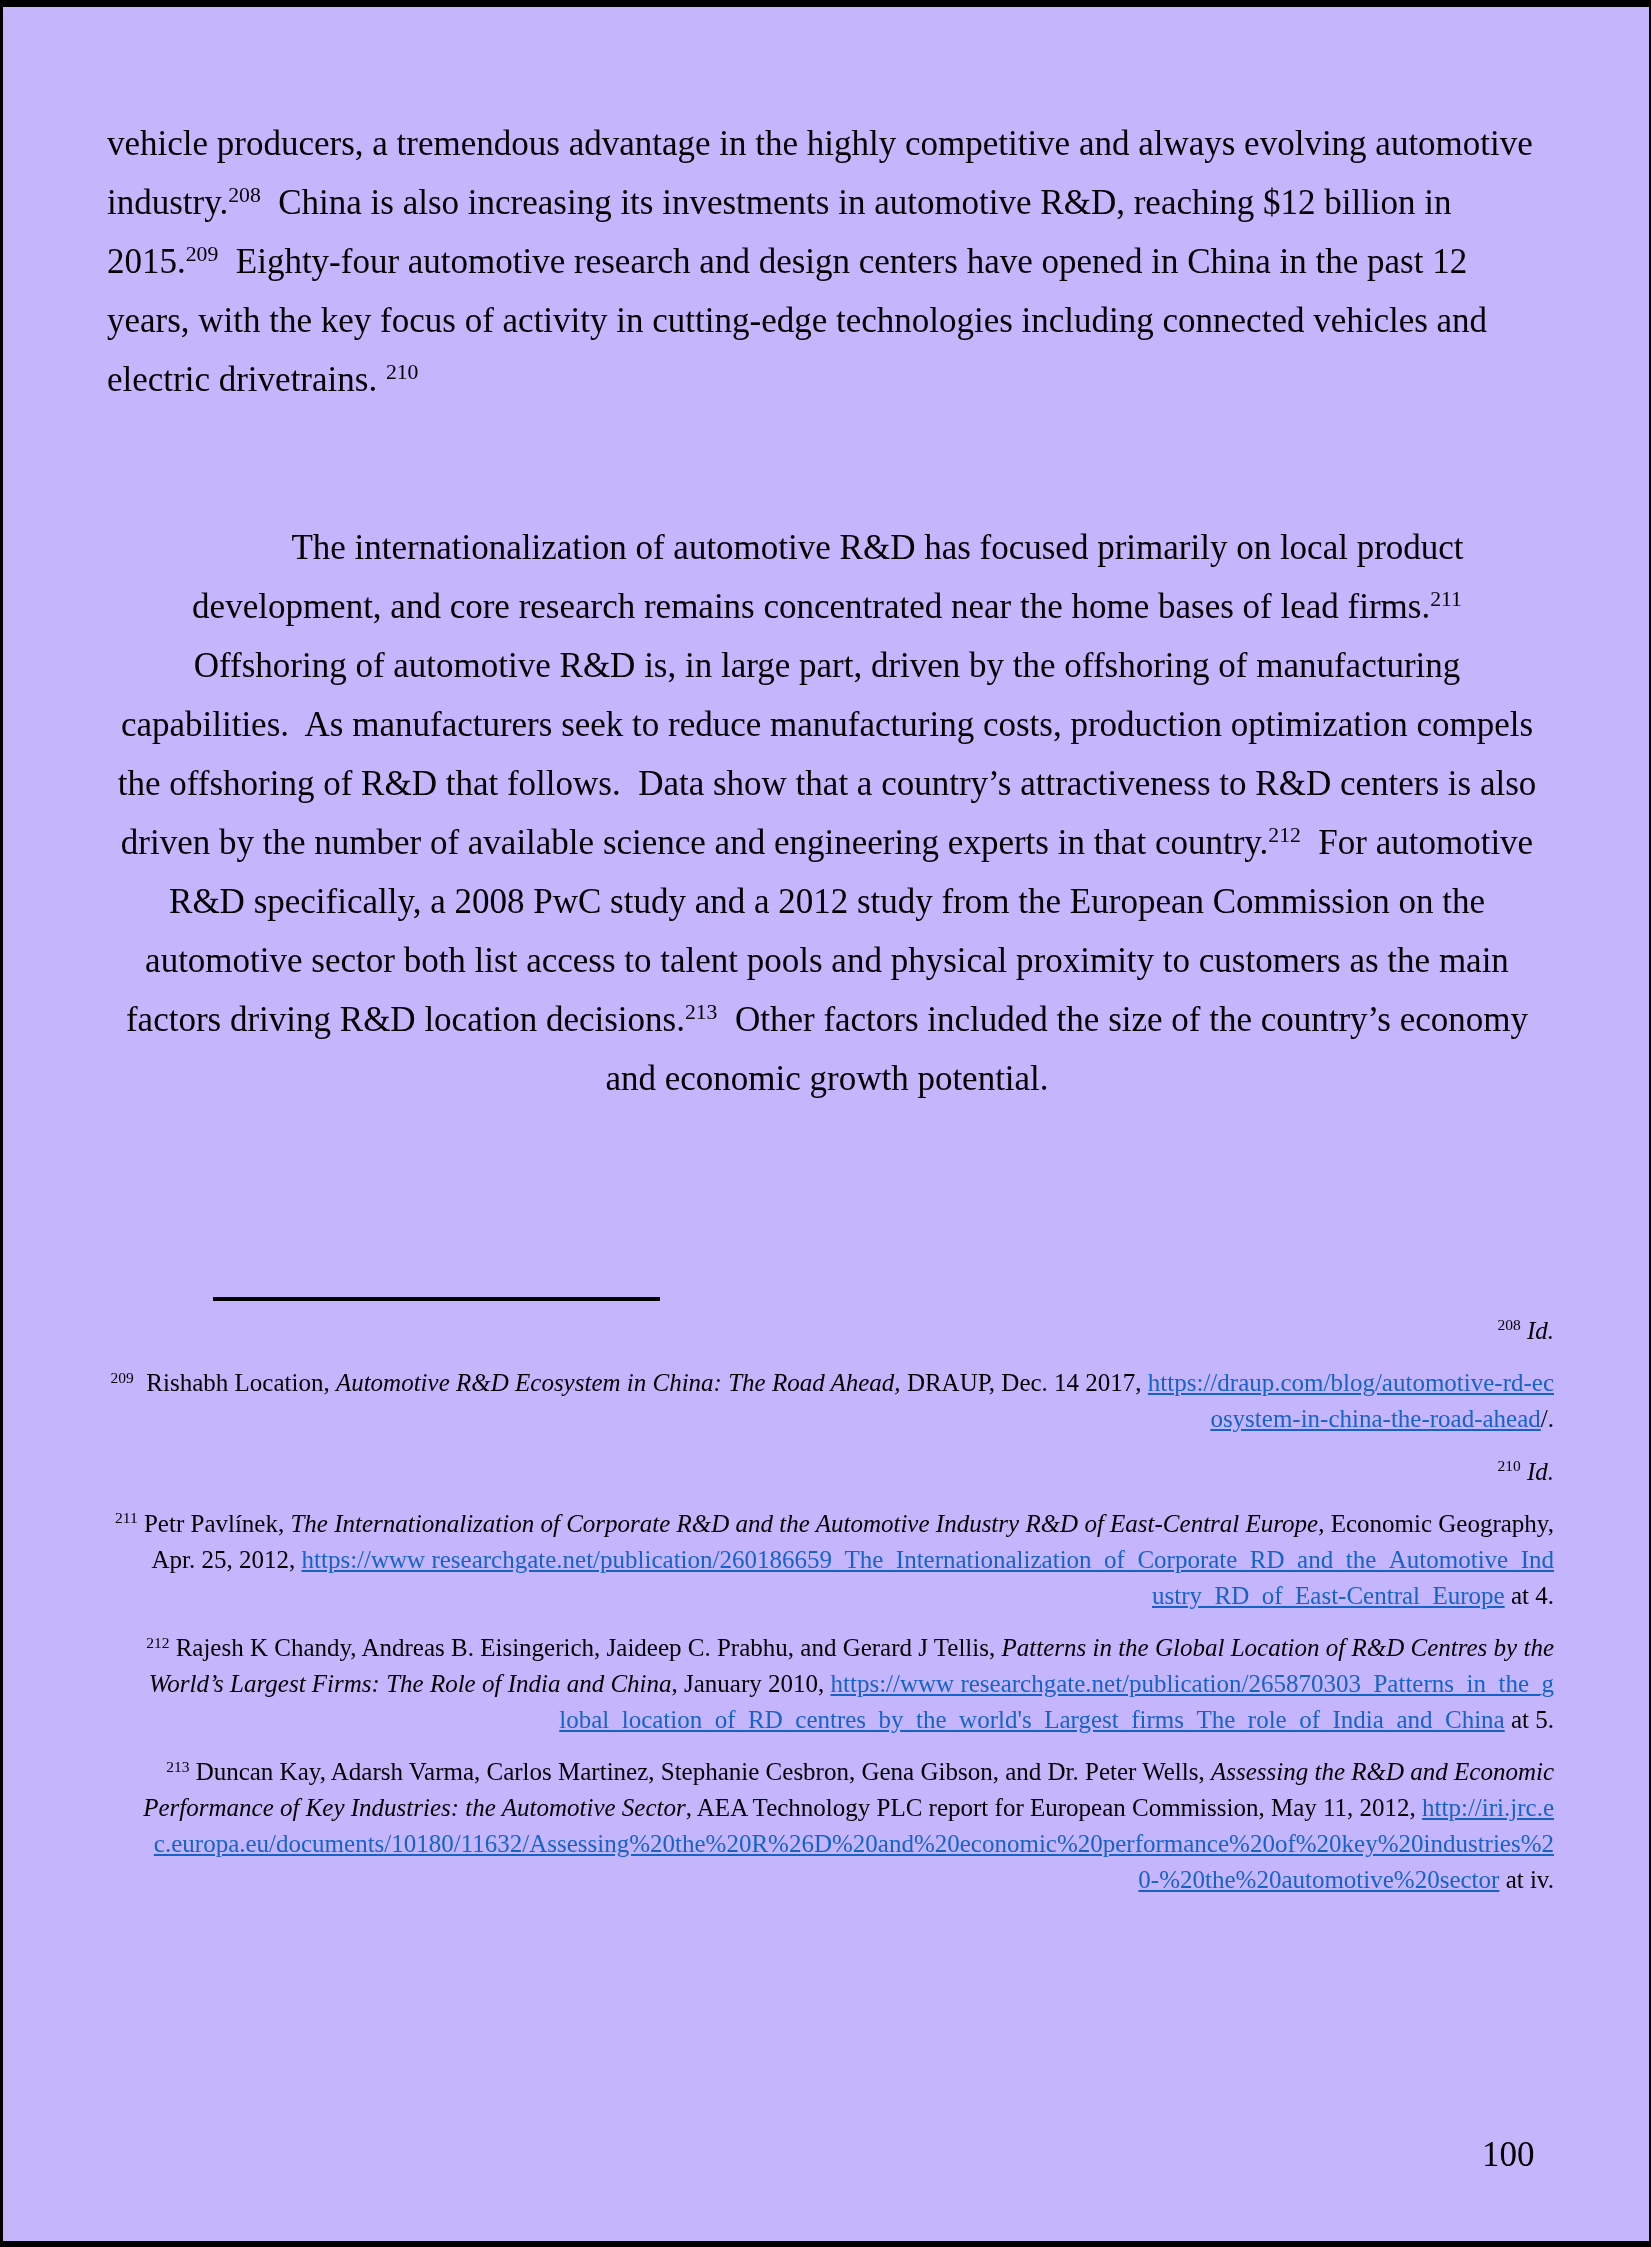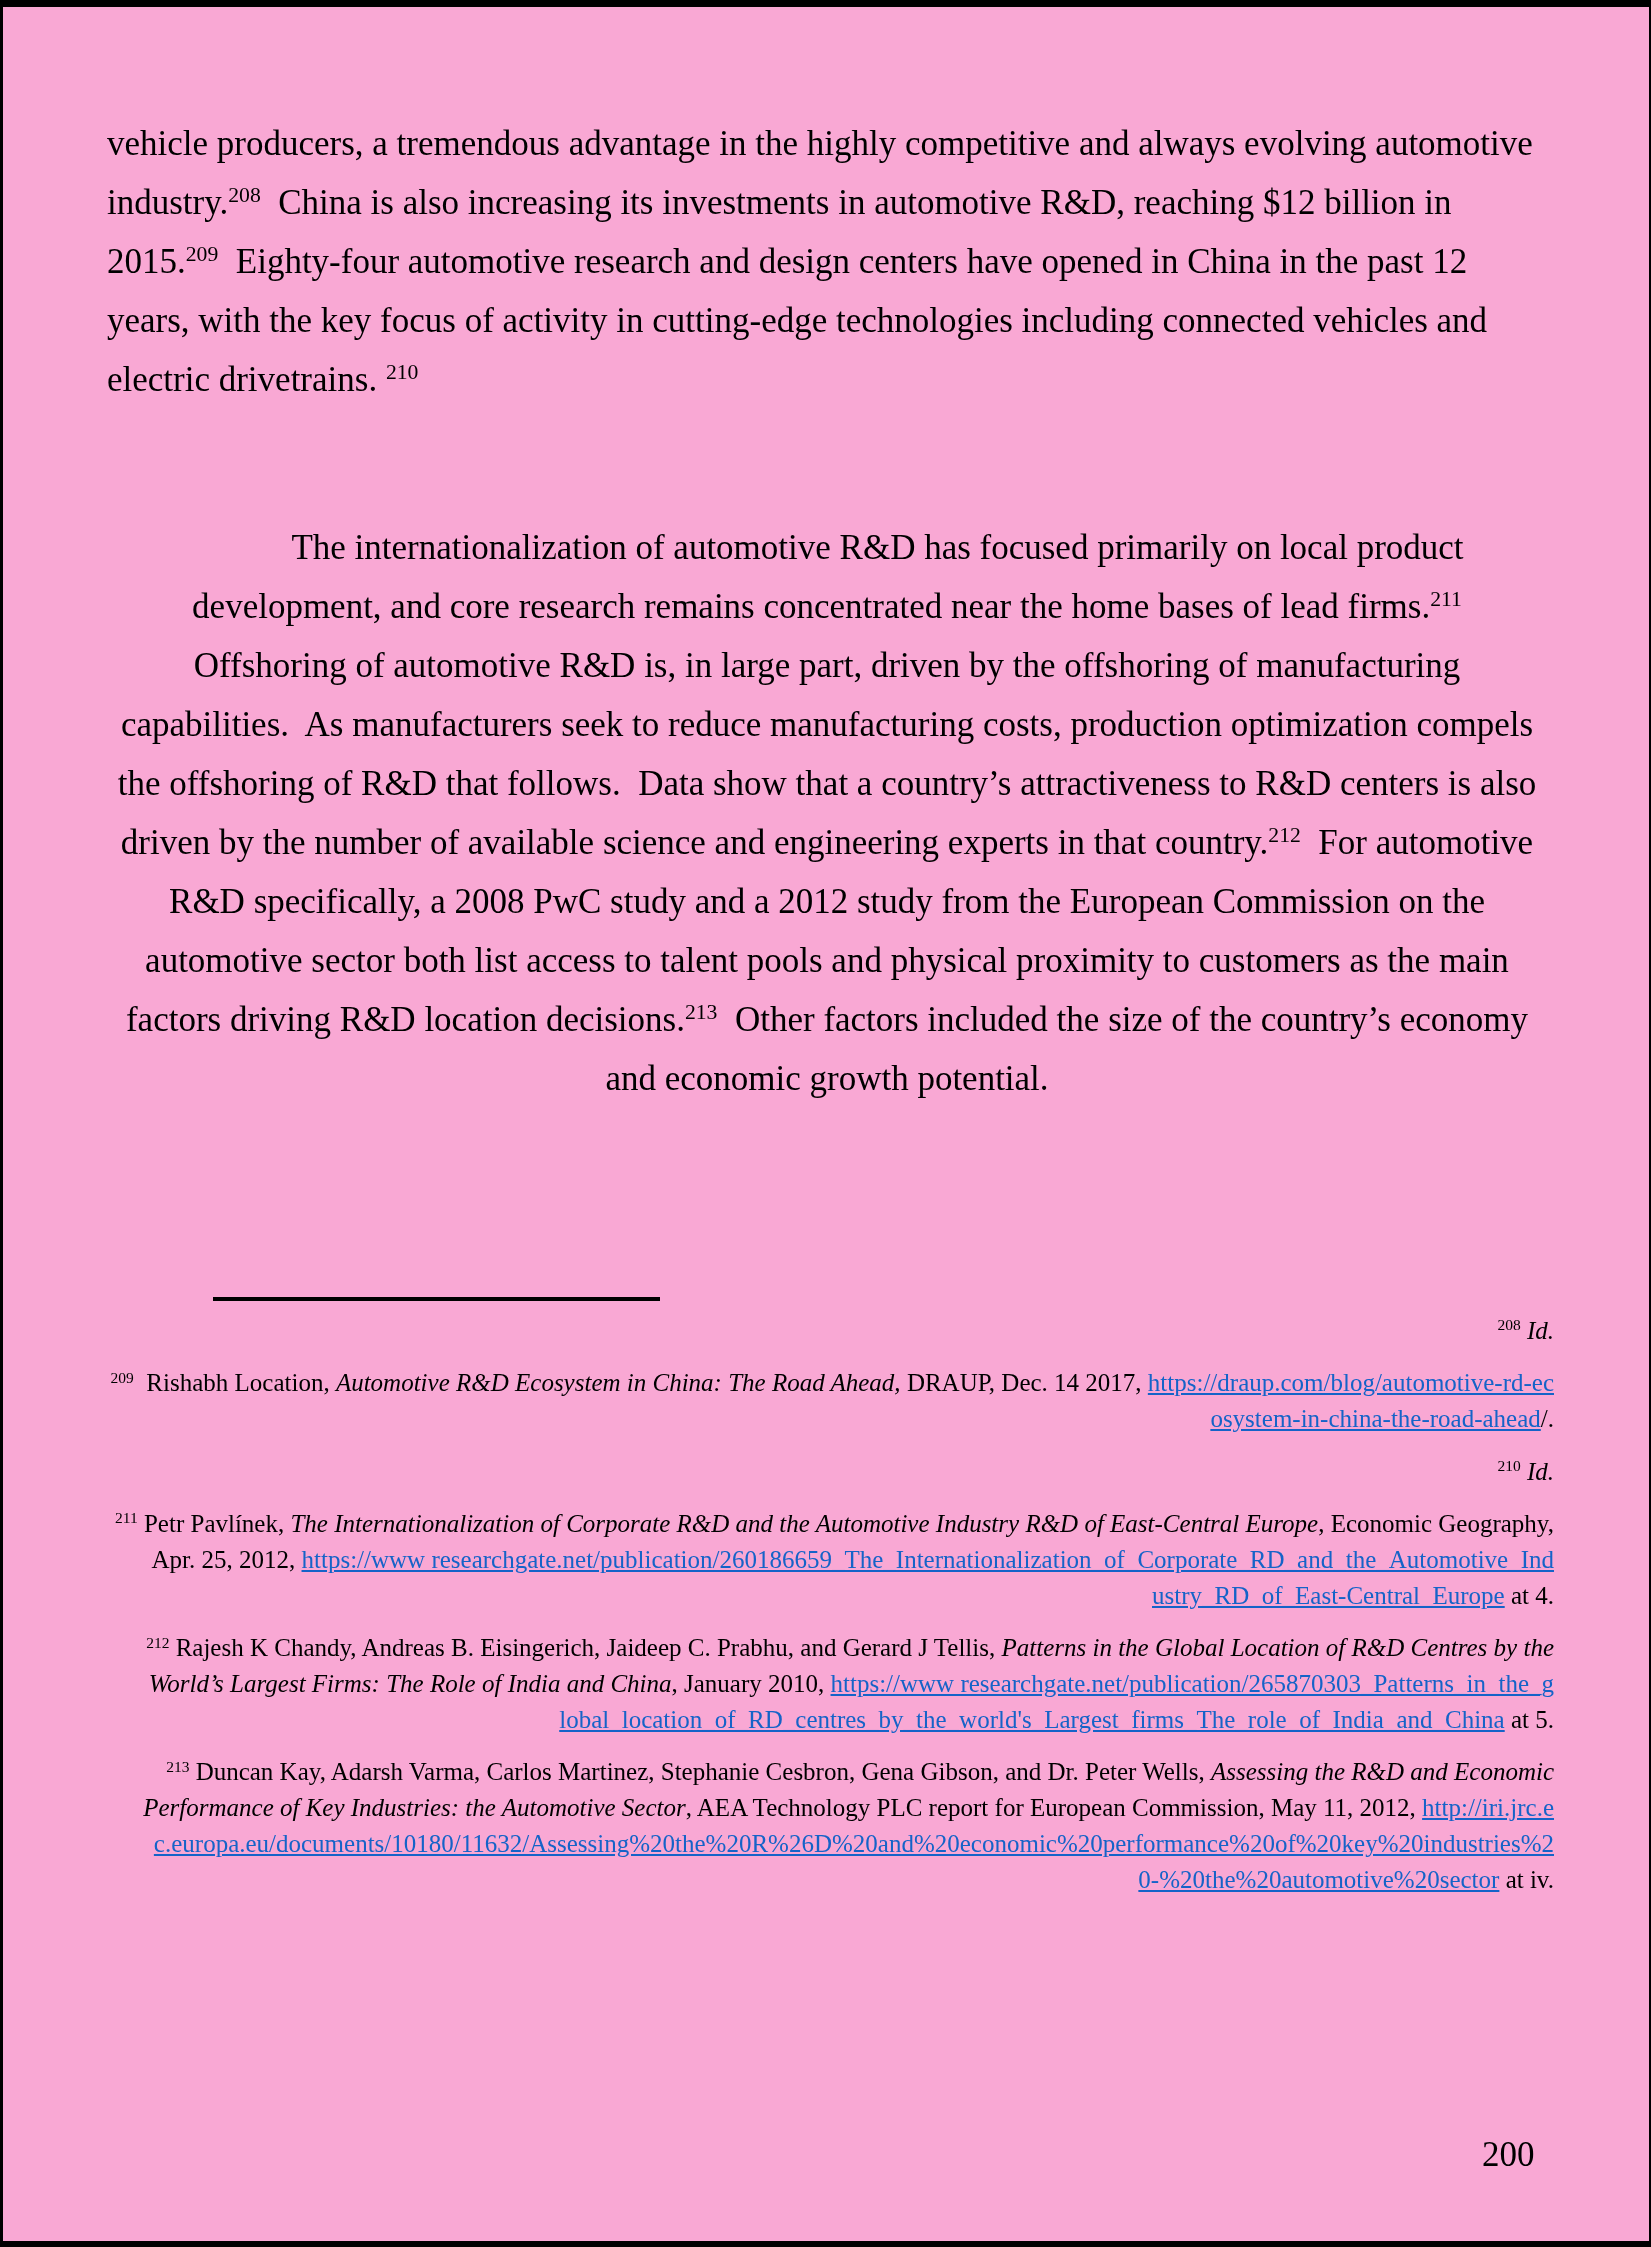--- a/index.html
+++ b/index.html
@@ -1,20 +1,20 @@
 <!DOCTYPE html>
 <html style="--link-color: #1563C8;font-size:14.5px"><head>
 <meta charset="utf-8">
 <style>
   html,body { margin:0; padding:0; background:#e8e8e8; }
   .page {
     position:relative;
     width:1652px; height:2248px;
     margin:0 auto;
-    background:#f9a8d4;
+    background:#c4b5fd;
     font-family:"Liberation Serif","DejaVu Serif",serif;
     color:#000;
     overflow:hidden;
   }
   .edge { position:absolute; background:#000; }
   .edge-top    { left:0; top:0; width:1652px; height:7.2px; }
   .edge-bottom { left:0; top:2241px; width:1652px; height:7.2px; }
   .edge-left   { left:0; top:0; width:2.7px; height:2248px; }
   .edge-right  { left:1649px; top:0; width:2.7px; height:2248px; }
 
@@ -93,15 +93,15 @@
 
   <section class="footnotes" id="footnotes">
       <div class="footnote"><sup class="ref">208</sup> <span class="italic">Id.</span></div>
       <div class="footnote"><sup class="ref">209</sup> <span> Rishabh Location, </span><span class="italic">Automotive R&amp;D Ecosystem in China: The Road Ahead,</span><span> DRAUP, Dec. 14 2017, </span><a class="link" href="#">https://draup.com/blog/automotive-rd-ecosystem-in-china-the-road-ahead</a><span>/.</span></div>
       <div class="footnote"><sup class="ref">210</sup> <span class="italic">Id.</span></div>
       <div class="footnote"><sup class="ref">211</sup> <span>Petr Pavlínek, </span><span class="italic">The Internationalization of Corporate R&amp;D and the Automotive Industry R&amp;D of East-Central Europe</span><span>, Economic Geography, Apr. 25, 2012, </span><a class="link" href="#">https://www researchgate.net/publication/260186659_The_Internationalization_of_Corporate_RD_and_the_Automotive_Industry_RD_of_East-Central_Europe</a><span> at 4.</span></div>
       <div class="footnote"><sup class="ref">212</sup> <span>Rajesh K Chandy, Andreas B. Eisingerich, Jaideep C. Prabhu, and Gerard J Tellis, </span><span class="italic">Patterns in the Global Location of R&amp;D Centres by the World’s Largest Firms: The Role of India and China</span><span>, January 2010, </span><a class="link" href="#">https://www researchgate.net/publication/265870303_Patterns_in_the_global_location_of_RD_centres_by_the_world's_Largest_firms_The_role_of_India_and_China</a><span> at 5.</span></div>
       <div class="footnote"><sup class="ref">213</sup> <span>Duncan Kay, Adarsh Varma, Carlos Martinez, Stephanie Cesbron, Gena Gibson, and Dr. Peter Wells, </span><span class="italic">Assessing the R&amp;D and Economic Performance of Key Industries: the Automotive Sector</span><span>, AEA Technology PLC report for European Commission, May 11, 2012, </span><a class="link" href="#">http://iri.jrc.ec.europa.eu/documents/10180/11632/Assessing%20the%20R%26D%20and%20economic%20performance%20of%20key%20industries%20-%20the%20automotive%20sector</a><span> at iv.</span></div>
     </section>
 
-  <div class="page-number">200</div>
+  <div class="page-number">100</div>
 </div>
 
 
 </body></html>

